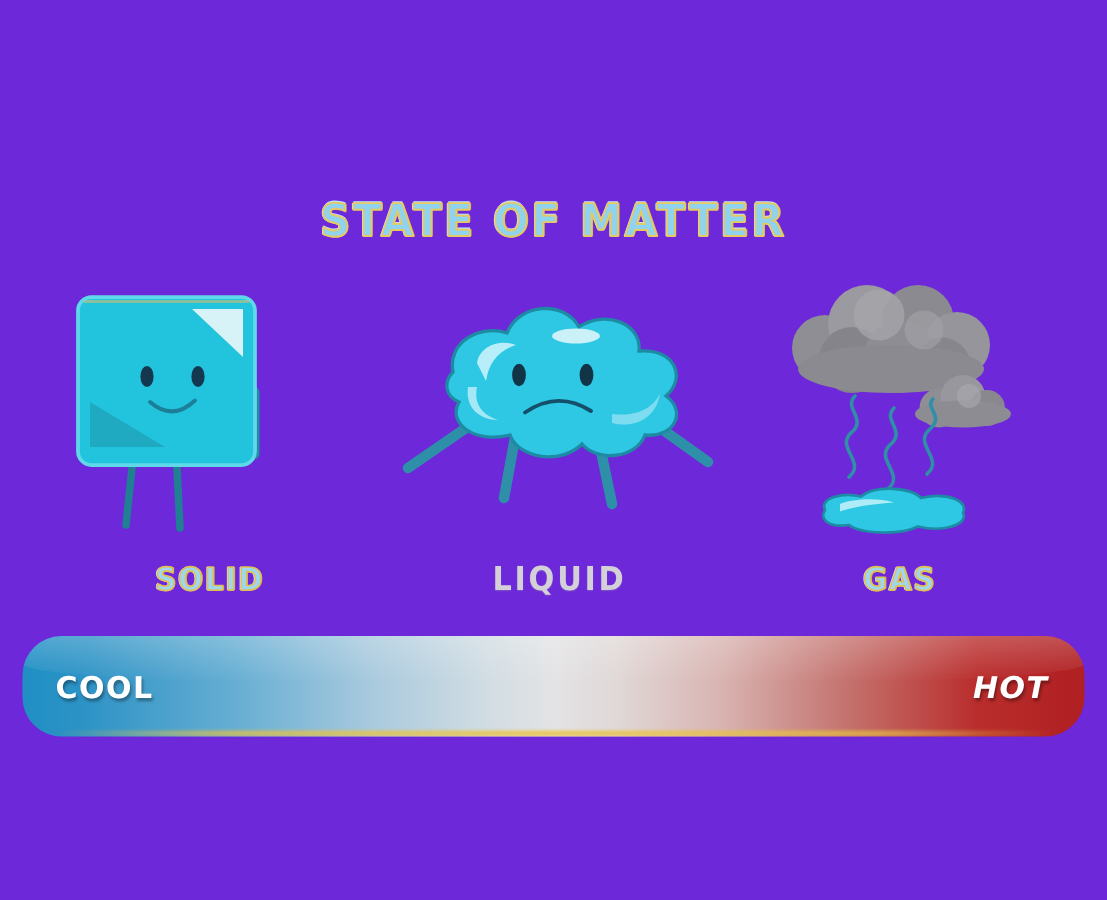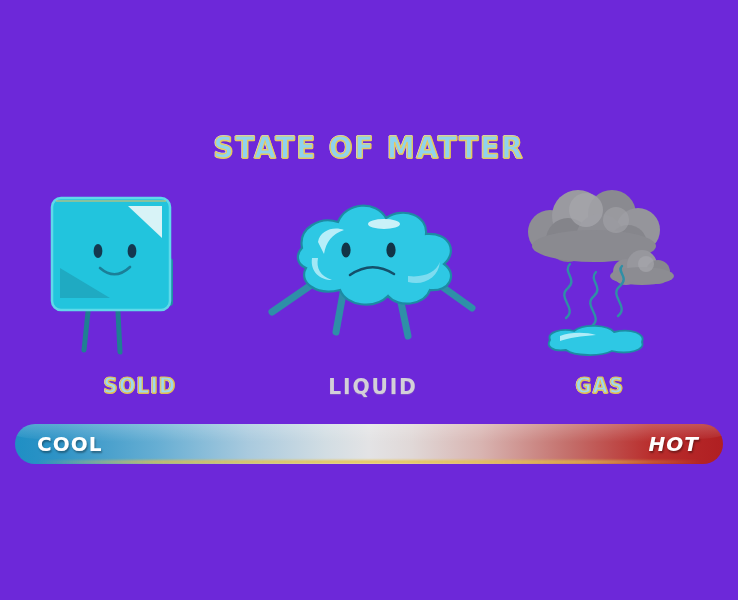--- a/index.html
+++ b/index.html
@@ -93,21 +93,21 @@
   .label-solid  { left: 60px;  width: 160px; }
   .label-liquid { left: 278px; width: 190px; font-size: 22px; }
   .label-gas    { left: 520px; width: 160px; }
 
   
   .tempbar-wrap {
     position: absolute;
     left: 15px;
     top: 424px;
     width: 708px;
-    height: 40px;
+    height: 67px;
   }
   .tempbar {
     position: absolute;
     inset: 0;
     border-radius: 26px;
     background: linear-gradient(to right,
         #1f8fc4 0%,
         #2e93c6 6%,
         #66aed3 20%,
         #a9cade 33%,

